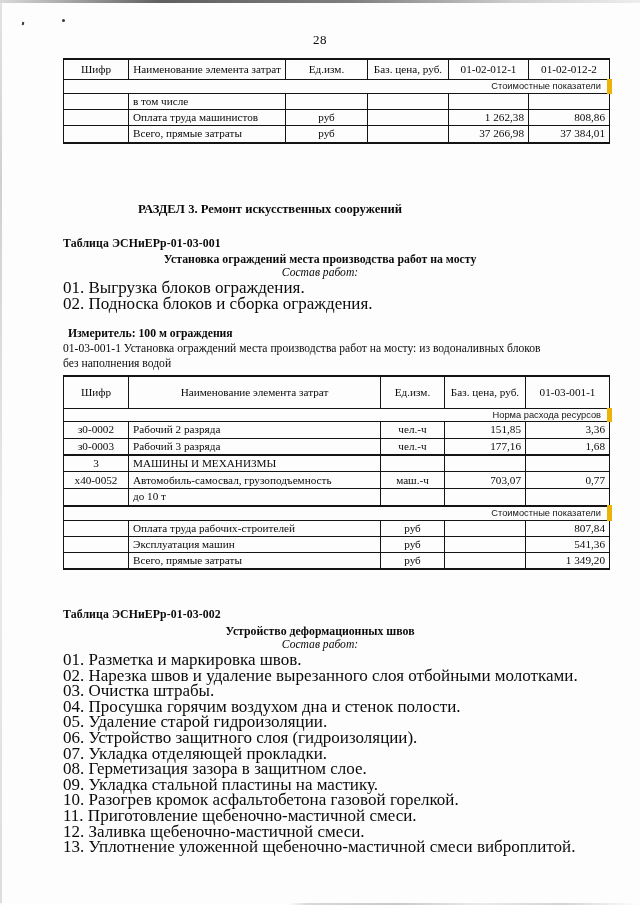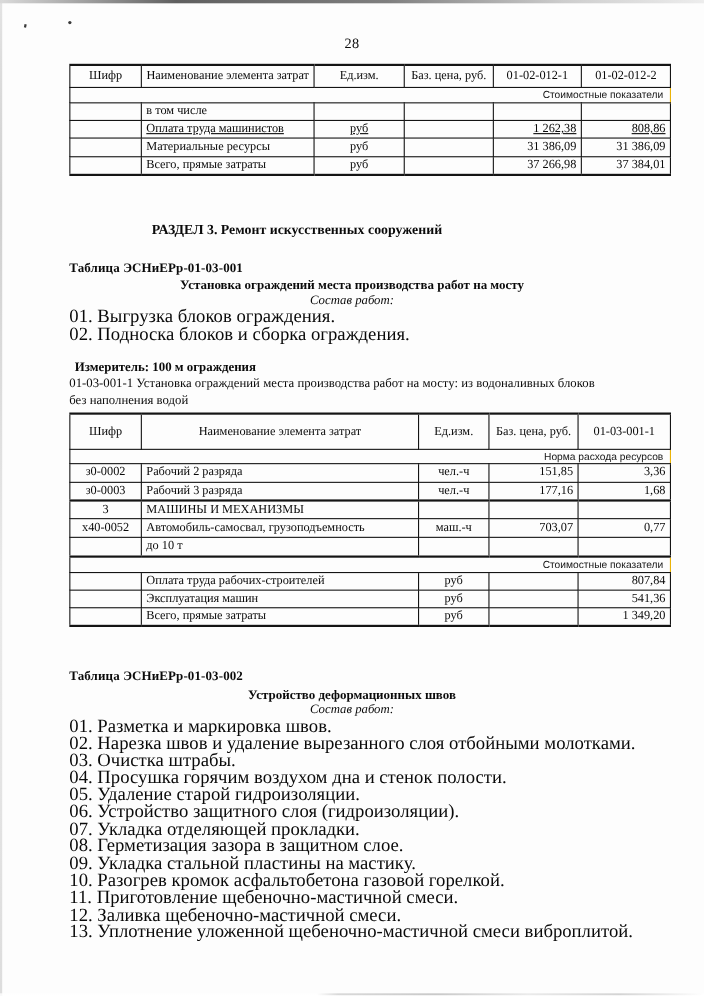--- a/index.html
+++ b/index.html
@@ -67,21 +67,21 @@
     vertical-align: middle;
     padding: 3px 2px;
     line-height: 1.15;
   }
   .band td {
     text-align: right;
     font-family: "Liberation Sans", "DejaVu Sans", sans-serif;
     font-size: 9.3px;
     padding: 1px 6px 1px 2px;
     border-left: none;
-    border-right: 1px solid #eab308;
+    border-right: 5px solid #eab308;
     color: #161616;
   }
   .band td.bandcell { border-left: 1px solid #141414; }
   .num { text-align: right; padding-right: 5px; }
   .ctr { text-align: center; }
   .lft { text-align: left; padding-left: 7px; }
   .b { font-weight: bold; }
   .nb-top { border-top: none; }
   .nb-bot { border-bottom: none; }
   .thick-top td { border-top: 2px solid #141414; }
@@ -134,35 +134,27 @@
         <td class="bandcell" colspan="6">Стоимостные показатели</td>
       </tr>
       <tr style="height:15px;">
         <td class="nb-bot"></td>
         <td class="lft nb-bot">в том числе</td>
         <td class="ctr nb-bot"></td>
         <td class="num nb-bot"></td>
         <td class="num nb-bot"></td>
         <td class="num nb-bot"></td>
       </tr>
-      <tr style="height:15px;text-decoration:underline;">
+      <tr style="height:15px;">
         <td class="nb-top nb-bot"></td>
         <td class="lft nb-top nb-bot">Оплата труда машинистов</td>
         <td class="ctr nb-top nb-bot">руб</td>
         <td class="num nb-top nb-bot"></td>
         <td class="num nb-top nb-bot">1 262,38</td>
         <td class="num nb-top nb-bot">808,86</td>
-      </tr>
-      <tr style="height:15px;">
-        <td class="nb-top nb-bot"></td>
-        <td class="lft b nb-top nb-bot">Материальные ресурсы</td>
-        <td class="ctr b nb-top nb-bot">руб</td>
-        <td class="num b nb-top nb-bot"></td>
-        <td class="num b nb-top nb-bot">31 386,09</td>
-        <td class="num b nb-top nb-bot">31 386,09</td>
       </tr>
       <tr class="thick-bot" style="height:15px;">
         <td class="nb-top"></td>
         <td class="lft b nb-top">Всего, прямые затраты</td>
         <td class="ctr b nb-top">руб</td>
         <td class="num b nb-top"></td>
         <td class="num b nb-top">37 266,98</td>
         <td class="num b nb-top">37 384,01</td>
       </tr>
     </tbody>

